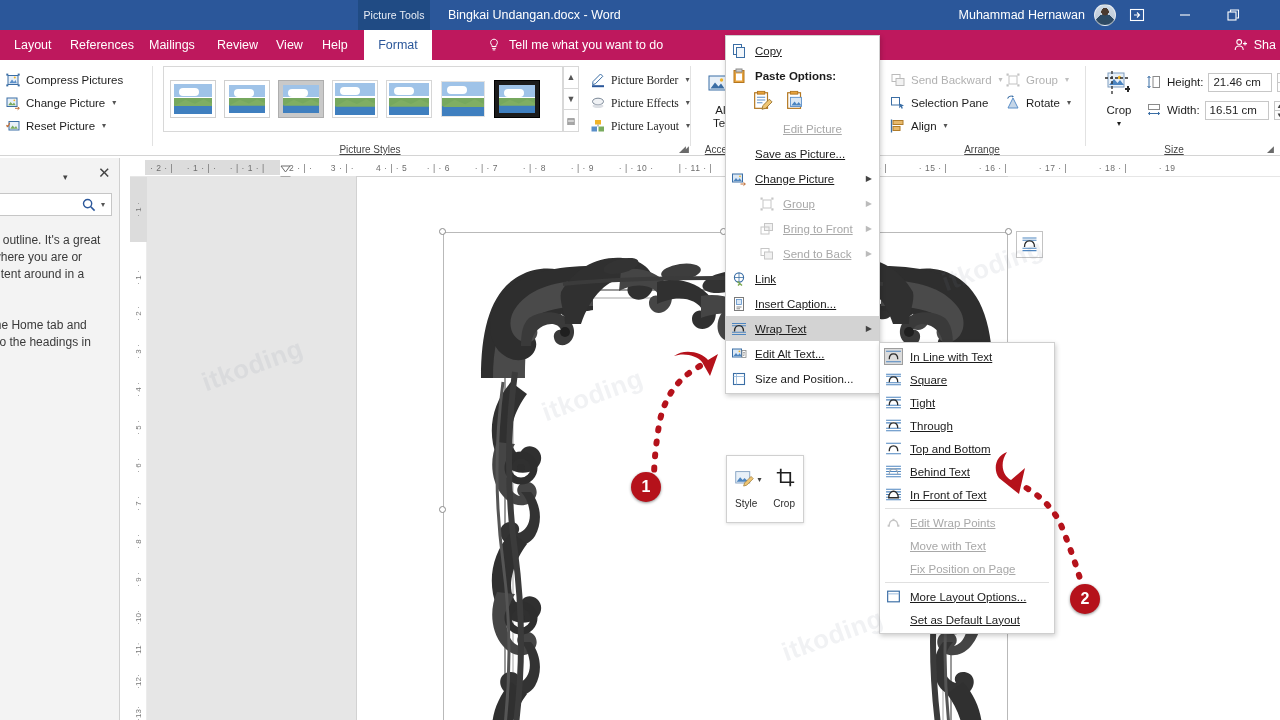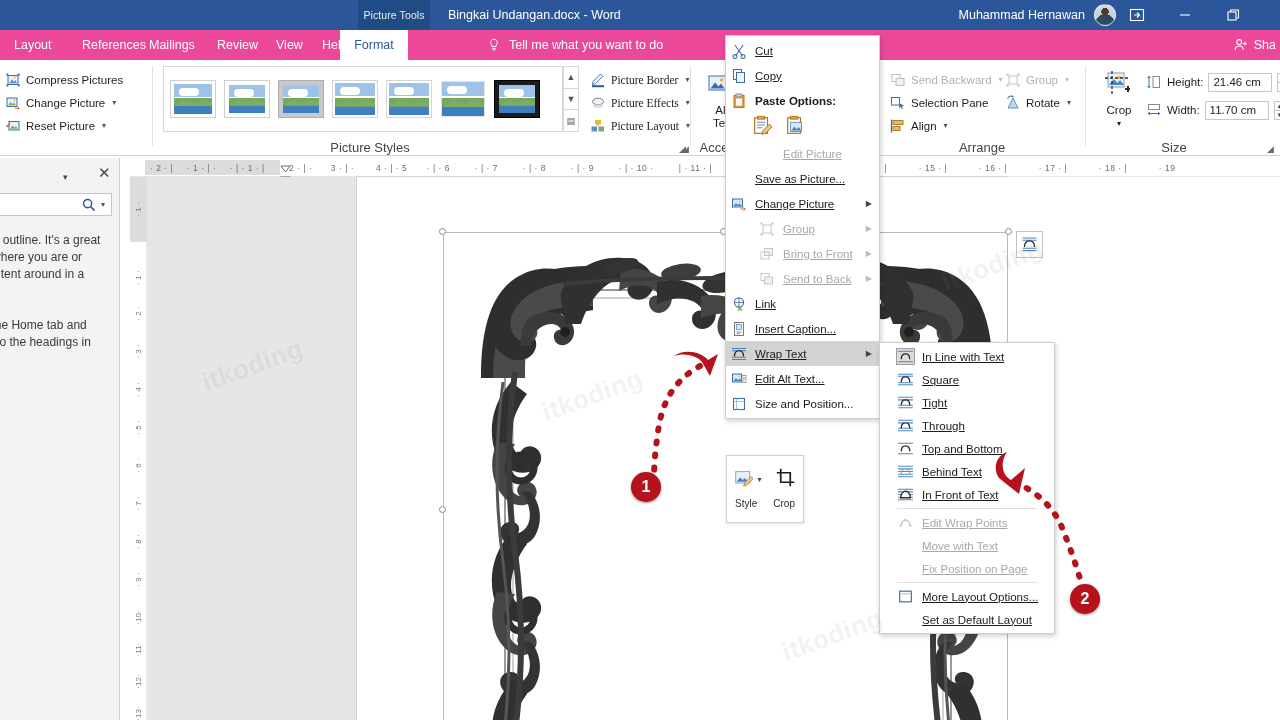--- a/index.html
+++ b/index.html
@@ -46,21 +46,21 @@
   }
   .tb-btn {
     position:absolute; top:0; height:30px; width:42px;
     display:flex; align-items:center; justify-content:center;
     color:#fff; cursor:default;
   }
 
   
   .tabrow {
     position:absolute; left:0; top:30px; width:1280px; height:30px;
-    background:#ec4899;
+    background:#be185d;
   }
   .tab {
     position:absolute; top:0; height:30px; padding:0 10px;
     display:flex; align-items:center; font-size:12.5px; color:#ffffff;
     white-space:nowrap;
   }
   .tab.active {
     background:#ffffff; color:#2b579a;
   }
   .tellme {
@@ -75,21 +75,21 @@
   }
 
   
   .ribbon {
     position:absolute; left:0; top:60px; width:1280px; height:96px;
     background:#ffffff; border-bottom:1px solid #d4d4d4;
   }
   .rgroup { position:absolute; top:0; height:96px; }
   .rgroup .glabel {
     position:absolute; bottom:1px; left:0; width:100%;
-    text-align:center; font-size:13px; color:#444;
+    text-align:center; font-size:10px; color:#444;text-decoration:underline;
   }
   .grpsep { position:absolute; top:6px; width:1px; height:80px; background:#e2e2e2; }
 
   .rowbtn {
     display:flex; align-items:center; gap:5px;
     font-size:11.5px; color:#1d1d1d; height:23px; padding:0 3px;
     white-space:nowrap;
   }
   .rowbtn.disabled { color:#b1b1b1; }
   .ico { width:16px; height:16px; flex:0 0 auto; display:block; }
@@ -261,21 +261,21 @@
   .mi.bold { font-weight:bold; }
   .msep { height:1px; background:#e0e0e0; margin:2px 5px; }
   .pasteicons { display:flex; gap:11px; padding:2px 0 4px 25px; }
   .pi { width:22px; height:22px; }
   .u { text-decoration:underline; }
 
   
   .submenu {
     position:absolute; left:879px; top:342px; width:176px;
     background:#ffffff; border:1px solid #cfcfcf; box-shadow:1px 2px 5px rgba(0,0,0,.20);
-    padding:2px 12px;
+    padding:2px 0;
   }
   .si {
     display:flex; align-items:center; height:23px; padding-left:5px;
     font-size:11.5px; color:#1b1b1b; white-space:nowrap;
   }
   .si .siico { width:17px; height:15px; margin-right:8px; flex:0 0 auto; }
   .si.dis { color:#a8a8a8; }
   .si.sel .siico { outline:1px solid #9d9d9d; background:#dcdcdc; }
 
   
@@ -322,26 +322,26 @@
   <div class="tb-btn" style="right:26px;">
     <svg class="ico" viewBox="0 0 16 16">
       <rect x="3" y="5" width="8" height="8" fill="none" stroke="#fff" stroke-width="1.1"></rect>
       <path d="M5.5 5V3h8v8h-2" fill="none" stroke="#fff" stroke-width="1.1"></path>
     </svg>
   </div>
 </div>
 
 <div class="tabrow">
   <div class="tab" style="left:4px;">Layout</div>
-  <div class="tab" style="left:72px;">References</div>
+  <div class="tab" style="left:60px;">References</div>
   <div class="tab" style="left:139px;">Mailings</div>
   <div class="tab" style="left:207px;">Review</div>
   <div class="tab" style="left:266px;">View</div>
   <div class="tab" style="left:312px;">Help</div>
-  <div class="tab active" style="left:340px; width:68px; justify-content:center;">Format</div>
+  <div class="tab active" style="left:364px; width:68px; justify-content:center;">Format</div>
 
   <div class="tellme">
     <svg class="ico" viewBox="0 0 16 16">
       <path d="M8 2.2c-2 0-3.4 1.5-3.4 3.3 0 1.3.7 2 1.3 2.8v1.2h4.2V8.3c.6-.8 1.3-1.5 1.3-2.8C11.4 3.7 10 2.2 8 2.2z" fill="none" stroke="#fff" stroke-width="1"></path>
       <path d="M6.2 11.4h3.6M6.7 12.9h2.6" stroke="#fff" stroke-width="1"></path>
     </svg>
     <span>Tell me what you want to do</span>
   </div>
 
   <div class="share">
@@ -576,21 +576,21 @@
               <div>▲</div>
               <div>▼</div>
             </span>
       </div>
       <div class="sizefield" style="margin-top:6px;">
         <svg class="ico" viewBox="0 0 16 16">
           <rect x="2.5" y="2.5" width="11" height="5" fill="none" stroke="#8a8a8a"></rect>
           <path d="M2.5 11.5h11M4 10.1 2.3 11.5 4 12.9M12 10.1l1.7 1.4-1.7 1.4" fill="none" stroke="#3b6ea5" stroke-width="1"></path>
         </svg>
         <span>Width:</span>
-        <span class="spin">11.70 cm</span>
+        <span class="spin">16.51 cm</span>
         <span class="spinbtns">
               <div>▲</div>
               <div>▼</div>
             </span>
       </div>
     </div>
 
     <div class="glabel" style="left:0; width:172px;">Size</div>
     <div class="dlg" style="right:6px; bottom:2px;">◢</div>
   </div>
@@ -805,28 +805,20 @@
     </span>
   </div>
   <div class="mlabels">
     <span>Style</span>
     <span>Crop</span>
   </div>
 </div>
 
 <div class="ctxmenu">
 
-  <div class="mi">
-    <svg class="miico" viewBox="0 0 16 16">
-      <path d="M4 2 11.5 13M12 2 4.5 13" stroke="#3b6ea5" stroke-width="1.1" fill="none"></path>
-      <circle cx="4" cy="13.5" r="2" fill="none" stroke="#3b6ea5" stroke-width="1.1"></circle>
-      <circle cx="12" cy="13.5" r="2" fill="none" stroke="#3b6ea5" stroke-width="1.1"></circle>
-    </svg>
-    <span class="u">Cut</span>
-  </div>
 
   <div class="mi">
     <svg class="miico" viewBox="0 0 16 16">
       <rect x="2.5" y="1.5" width="8" height="10" fill="#fff" stroke="#3b6ea5"></rect>
       <rect x="5.5" y="4.5" width="8" height="10" fill="#f3f7fb" stroke="#3b6ea5"></rect>
     </svg>
     <span class="u">Copy</span>
   </div>
 
   <div class="mi bold">

